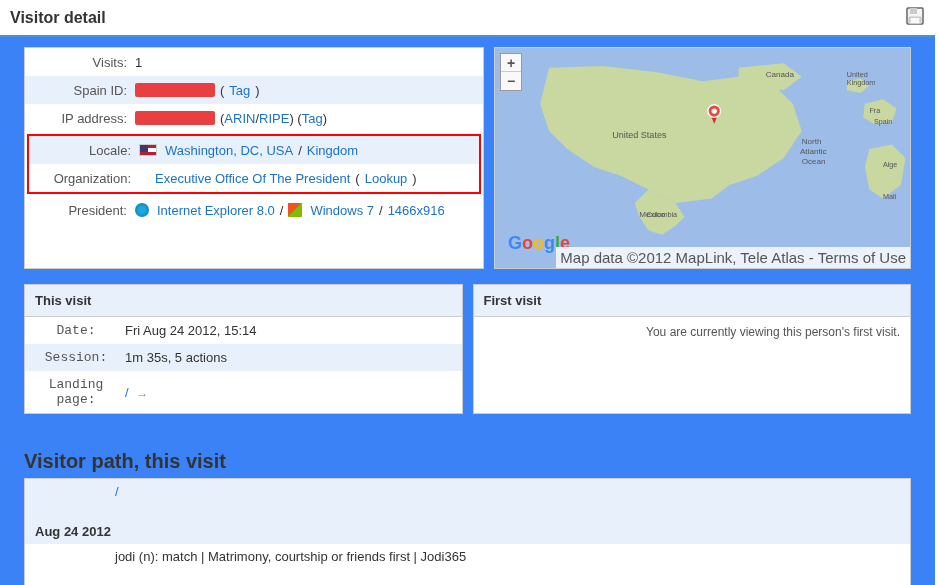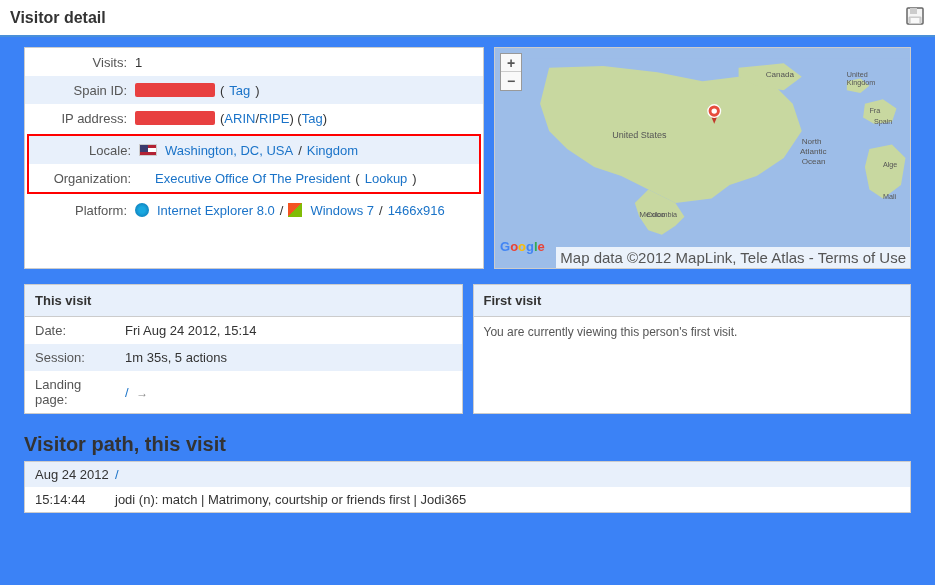--- a/index.html
+++ b/index.html
@@ -197,31 +197,31 @@
       right: 0;
       background: rgba(255,255,255,0.8);
       font-size: 15px;
       color: #555;
       padding: 2px 4px;
     }
 
     .google-logo {
       position: absolute;
       bottom: 14px;
-      left: 5px;
-      font-size: 13px;
+      left: 13px;
+      font-size: 18px;
       font-weight: bold;
       color: #888;
     }
 
     
     .visit-sections {
       display: flex;
       gap: 10px;
-      margin-bottom: 9px;
+      margin-bottom: 26px;
       border-radius: 24px;
     }
 
     .visit-box {
       flex: 1;
       border: 1px solid #ccc;
       background: #fff;
     }
 
     .visit-box-header {
@@ -240,30 +240,32 @@
     }
     .visit-row:nth-child(odd) {
       background: #e8f0fb;
     }
     .visit-row:nth-child(even) {
       background: #fff;
     }
 
     .visit-label {
       width: 90px;
-      text-align: left;
+      text-align: center;
       padding-right: 8px;
       color: #555;
       flex-shrink: 0;
+      font-family: Liberation Mono, monospace;
     }
 
     .first-visit-content {
       padding: 8px 10px;
       color: #555;
       font-size: 12px;
+      text-align: right;
     }
 
     
     .path-section {
       border: 1px solid #ccc;
       background: #fff;
     }
 
     .path-row {
       display: flex;
@@ -274,22 +276,23 @@
     .path-row:nth-child(even) {
       background: #e8f0fb;
     }
     .path-row:nth-child(odd) {
       background: #fff;
     }
 
     .path-date {
       width: 80px;
       flex-shrink: 0;
-      font-weight: normal;
+      font-weight: bold;
       color: #333;
+      margin-top: 40px;
     }
     .path-value {
       flex: 1;
       color: #333;
     }
 
     .section-title {
       font-size: 20px;
       font-weight: bold;
       padding: 10px 0 5px 0;
@@ -364,21 +367,21 @@
             <span class="info-value">
               <a href="#">Executive Office Of The President</a>
               <span>(</span>
                 <a href="#">Lookup</a>
                 <span>)</span>
             </span>
           </div>
         </div>
 
         <div class="info-row">
-          <span class="info-label">Platform:</span>
+          <span class="info-label">President:</span>
           <span class="info-value">
             <span class="ie-icon"></span>
             <a href="#">Internet Explorer 8.0</a>
             <span> / </span>
             <span class="win-icon"></span>
             <a href="#">Windows 7</a>
             <span> / </span>
             <a href="#">1466x916</a>
           </span>
         </div>

